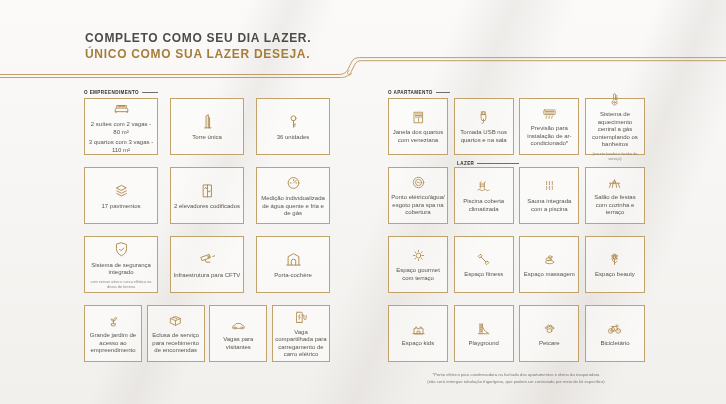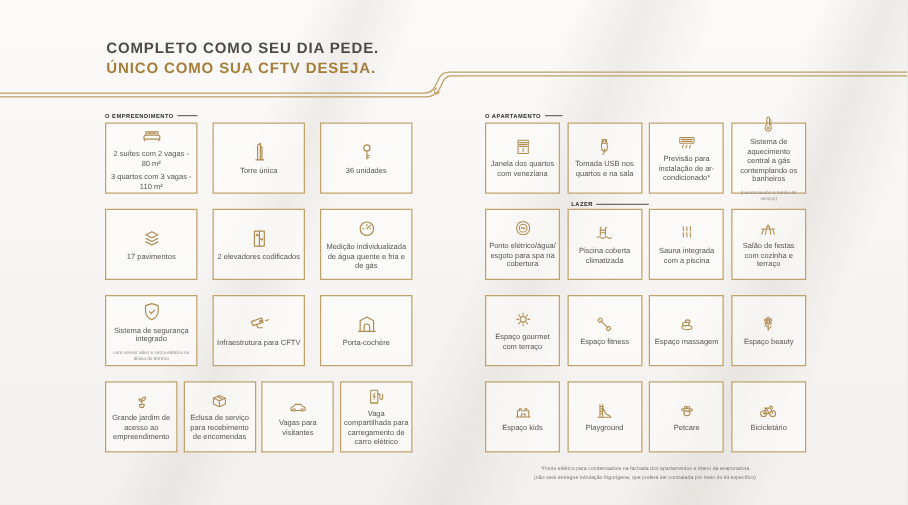--- a/index.html
+++ b/index.html
@@ -48,22 +48,22 @@
 
   .footnote{position:absolute;left:370px;top:372px;width:292px;text-align:center;
     font-size:4.2px;line-height:1.55;color:#7a7976;}
 </style>
 </head>
 <body>
 
 <div id="canvas">
 
   <div class="hdr">
-    <div class="l1">COMPLETO COMO SEU DIA PEDE.</div>
-    <div class="l2">ÚNICO COMO SUA CFTV DESEJA.</div>
+    <div class="l1">COMPLETO COMO SEU DIA LAZER.</div>
+    <div class="l2">ÚNICO COMO SUA LAZER DESEJA.</div>
   </div>
 
   <svg class="deco" width="726" height="36" viewBox="0 0 726 36">
     <path d="M0 26.5h339c5 0 7.4-2.1 9.1-5.4l3.4-6.9c1.6-3.2 3.8-4.6 8-4.6H726"></path>
     <path d="M0 29.5h340.5c6 0 9.1-2.5 10.9-6.1l3.3-6.7c1.4-2.8 3.1-4 6.8-4H726"></path>
     <path d="M349.5 22.5c-2.4.8-2.6 3.5-.9 4.3 1.5.7 3-.5 2.6-1.9"></path>
   </svg>
 
   <section class="grid left">
     <div class="sec-label">

